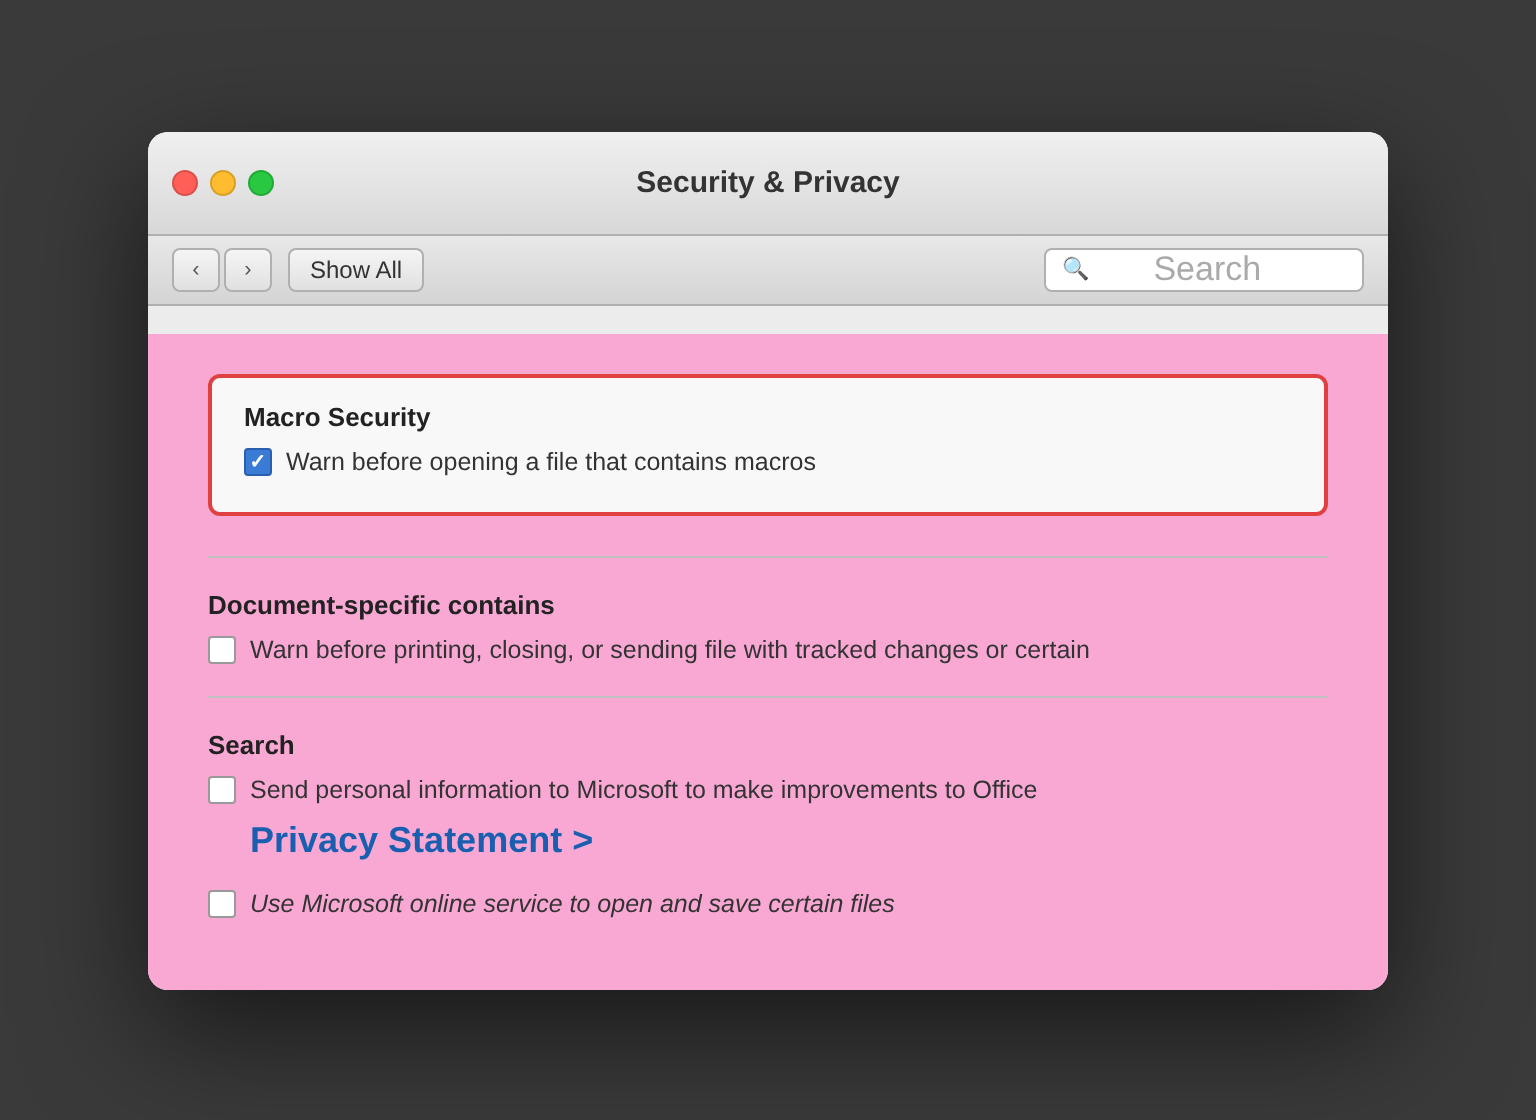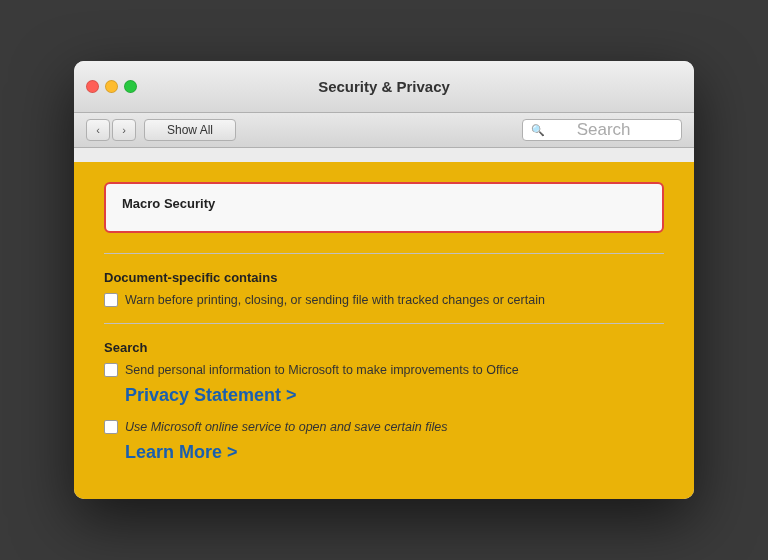--- a/index.html
+++ b/index.html
@@ -81,21 +81,21 @@
       display: flex;
       align-items: center;
       justify-content: center;
       cursor: pointer;
       font-size: 11px;
       color: #555;
     }
 
     .show-all-btn {
       height: 22px;
-      padding: 0 22px;
+      padding: 0 10px;
       background: linear-gradient(to bottom, #f5f5f5, #e0e0e0);
       border: 1px solid #b0b0b0;
       border-radius: 4px;
       font-size: 12px;
       color: #333;
       cursor: pointer;
     }
 
     .search-box {
       margin-left: auto;
@@ -125,21 +125,21 @@
       margin-left: 28px;
     }
 
     .search-input::placeholder {
       color: #aaa;
     }
 
     
     .content {
       padding: 20px 30px;
-      background: #eab308;
+      background: #f9a8d4;
       margin-top: 14px;
     }
 
     
     .macro-security-box {
       border: 2px solid #e04040;
       border-radius: 6px;
       padding: 12px 16px;
       margin-bottom: 20px;
       background: #f8f8f8;
@@ -232,20 +232,24 @@
     <div class="search-box">
       <span class="search-icon-svg">🔍</span>
       <input class="search-input" type="text" placeholder="Search" style="">
     </div>
   </div>
 
   <div class="content">
 
     <div class="macro-security-box">
       <div class="section-title">Macro Security</div>
+      <div class="checkbox-row">
+        <div class="checkbox checked"></div>
+        <span class="checkbox-label">Warn before opening a file that contains macros</span>
+      </div>
     </div>
 
     <div class="divider"></div>
 
     <div class="section-block">
       <div class="section-title">Document-specific contains</div>
       <div class="checkbox-row">
         <div class="checkbox"></div>
         <span class="checkbox-label">Warn before printing, closing, or sending file with tracked changes or certain</span>
       </div>
@@ -261,17 +265,16 @@
         <span class="checkbox-label">Send personal information to Microsoft to make improvements to Office</span>
       </div>
 
       <a class="link-text">Privacy Statement &gt;</a>
 
       <div class="checkbox-row" style="margin-top: 14px; font-style: italic;">
         <div class="checkbox"></div>
         <span class="checkbox-label">Use Microsoft online service to open and save certain files</span>
       </div>
 
-      <a class="link-text">Learn More &gt;</a>
     </div>
 
   </div>
 </div>
 
 </body></html>

